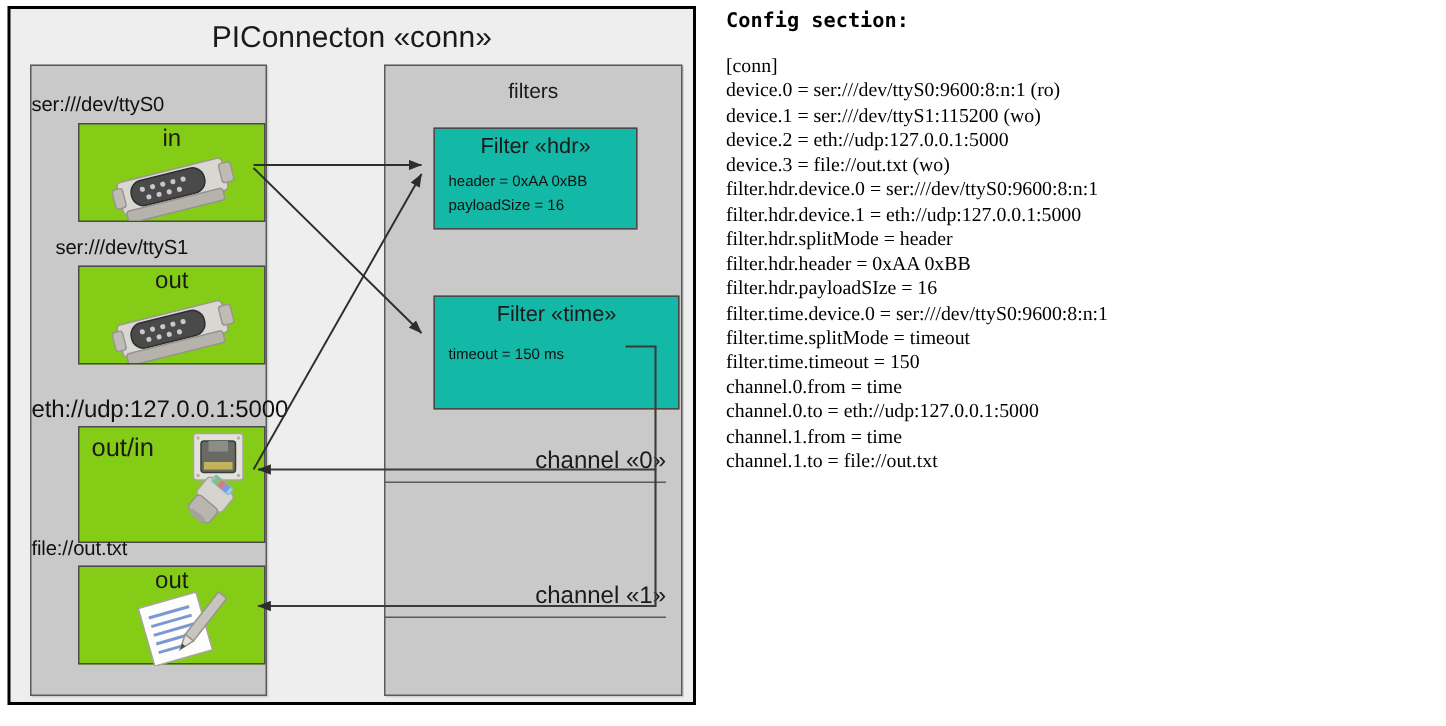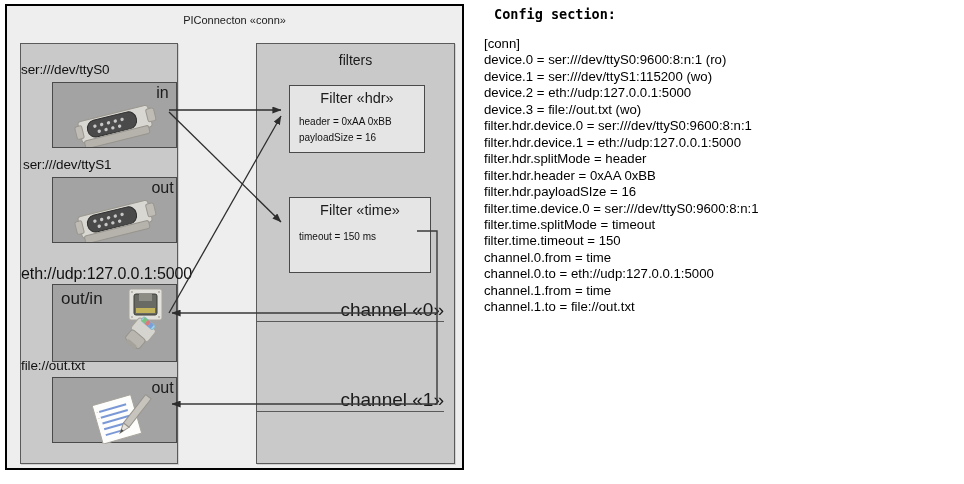--- a/index.html
+++ b/index.html
@@ -4,64 +4,64 @@
 <style>
   html,body{margin:0;padding:0;background:#ffffff;}
   body{width:964px;height:484px;position:relative;overflow:hidden;
        font-family:"Liberation Sans",sans-serif;color:#000;}
 
   
   #diagram-panel{position:absolute;left:5px;top:4px;width:459px;height:466px;
       border:2px solid #000;background:#eeeeee;box-sizing:border-box;}
 
   #diagram-title{position:absolute;left:0;top:8px;width:100%;text-align:center;
-      font-size:11px;color:#1a1a1a;}
+      font-size:20px;color:#1a1a1a;}
 
   .group-box{position:absolute;background:#c9c9c9;
       border:1px solid #5a5a5a;box-sizing:border-box;
       box-shadow:1px 1px 0 rgba(0,0,0,.12);}
 
   #devices-group{left:13px;top:37px;width:158px;height:421px;}
   #filters-group{left:249px;top:37px;width:199px;height:421px;padding-left:36px;}
 
   .group-title{position:absolute;left:0;top:8px;width:100%;text-align:center;
       font-size:14px;color:#1a1a1a;}
 
   
   .dev-label{position:absolute;width:158px;text-align:left;font-size:13.5px;
       color:#111;letter-spacing:-0.1px;}
-  .dev-card{position:absolute;background:#a3a3a3;border:1.5px solid #4a4a4a;
-      box-sizing:border-box;padding-left:48px;}
+  .dev-card{position:absolute;background:#84cc16;border:1.5px solid #4a4a4a;
+      box-sizing:border-box;}
   .dev-name{position:absolute;top:1px;width:100%;text-align:center;
       font-size:16px;color:#1b1b1b;}
   .dev-name.left{text-align:left;left:8px;width:auto;top:4px;font-size:17px;}
 
   
-  .filter-card{position:absolute;background:#e5e5e5;border:1.5px solid #4a4a4a;
+  .filter-card{position:absolute;background:#14b8a6;border:1.5px solid #4a4a4a;
       box-sizing:border-box;}
   .filter-title{position:absolute;top:4px;width:100%;text-align:center;
       font-size:14.5px;color:#1b1b1b;}
   .filter-prop{position:absolute;left:9px;font-size:10px;color:#111;
       white-space:nowrap;}
 
   
   .channel-box{position:absolute;border:1px solid #5a5a5a;box-sizing:border-box;
       background:transparent;}
-  .channel-label{position:absolute;right:10px;font-size:19px;color:#1a1a1a;
+  .channel-label{position:absolute;right:10px;font-size:16px;color:#1a1a1a;
       white-space:nowrap;text-align:right;}
 
   
   #wire-layer{position:absolute;left:0;top:0;width:964px;height:484px;
       pointer-events:none;}
 
   
   #config-panel{position:absolute;left:482px;top:6px;width:478px;}
   #config-heading{font-family:"DejaVu Sans Mono","Liberation Mono",monospace;
-      font-size:13.5px;font-weight:bold;color:#000;margin:0 0 14px 12px;}
-  #config-lines{font-family:Liberation Sans, sans-serif;
+      font-size:13.5px;font-weight:bold;color:#000;margin:0 0 14px 2px;}
+  #config-lines{font-family:Liberation Serif, serif;
       font-size:13.2px;line-height:16.45px;color:#000;white-space:pre;margin-left:2px;}
 
   
   .icon-wrap{position:absolute;}
 </style>
 </head>
 <body>
 
 <div id="diagram-panel">
 
@@ -89,21 +89,21 @@
                 <circle cx="50" cy="26" r="1.7"></circle>
             </g>
             <rect x="6" y="16" width="7" height="13" rx="2" fill="#bfbcb6" stroke="#9a978f"></rect>
             <rect x="79" y="16" width="8" height="13" rx="2" fill="#bfbcb6" stroke="#9a978f"></rect>
             <rect x="12" y="32" width="66" height="8" rx="2" fill="#b6b3ad" stroke="#97948d"></rect>
           </g>
         </svg>
       </div>
     </div>
 
-    <div class="dev-label" style="left:2px;top:113px;">ser:///dev/ttyS1</div>
+    <div class="dev-label" style="left:16px;top:113px;">ser:///dev/ttyS1</div>
     <div class="dev-card" style="left:31px;top:133px;width:125px;height:66px;">
       <div class="dev-name">out</div>
       <div class="icon-wrap" style="left:16px;top:18px;">
         <svg width="94" height="46" viewBox="0 0 94 46">
           <g transform="rotate(-14 47 23)">
             <rect x="10" y="12" width="72" height="22" rx="3" fill="#d9d7d2" stroke="#9a978f" stroke-width="1"></rect>
             <rect x="18" y="14" width="50" height="17" rx="8" fill="#4a4a4a" stroke="#2e2e2e"></rect>
             <g fill="#c8c8c8">
               <circle cx="26" cy="20" r="1.7"></circle>
                 <circle cx="33" cy="20" r="1.7"></circle>
@@ -180,21 +180,21 @@
 
   <div class="group-box" id="filters-group">
     <div class="group-title">filters</div>
 
     <div class="filter-card" style="left:32px;top:41px;width:136px;height:68px;">
       <div class="filter-title">Filter «hdr»</div>
       <div class="filter-prop" style="top:30px;">header = 0xAA 0xBB</div>
       <div class="filter-prop" style="top:46px;">payloadSize = 16</div>
     </div>
 
-    <div class="filter-card" style="left:32px;top:153px;width:142px;height:76px;">
+    <div class="filter-card" style="left:32px;top:153px;width:164px;height:76px;">
       <div class="filter-title">Filter «time»</div>
       <div class="filter-prop" style="top:33px;">timeout = 150 ms</div>
     </div>
 
     <div class="channel-box" style="left:-1px;top:194px;width:188px;height:84px;
          border-left:none;border-top:none;border-right:none;"></div>
     <div class="channel-label" style="top:255px;">channel «0»</div>
 
     <div class="channel-box" style="left:-1px;top:278px;width:188px;height:90px;
          border-left:none;border-top:none;border-right:none;"></div>

